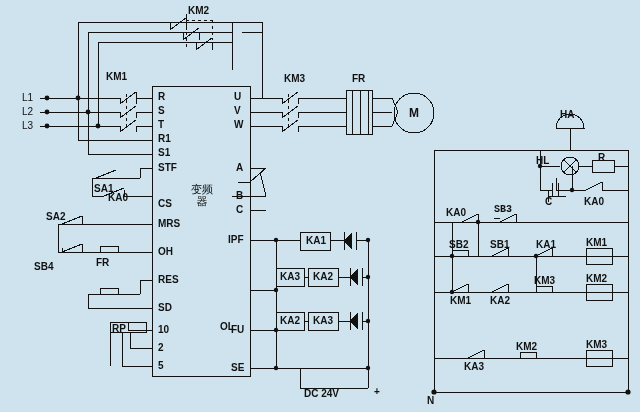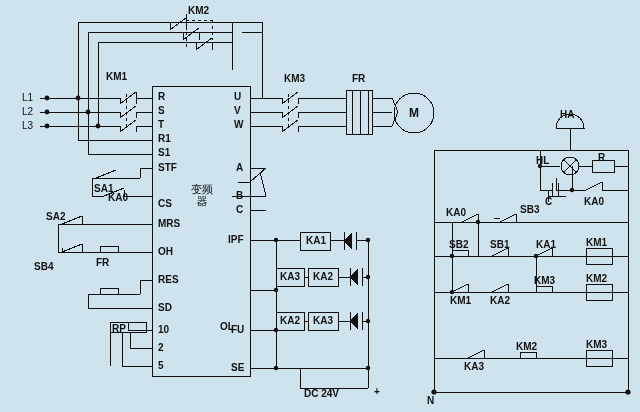--- a/index.html
+++ b/index.html
@@ -406,21 +406,21 @@
 <div class="lbl b" style="left:304px;top:389px;">DC 24V</div>
 <div class="lbl b" style="left:374px;top:387px;">+</div>
 
 <div class="lbl b" style="left:560px;top:110px;">HA</div>
 <div class="lbl b" style="left:536px;top:156px;">HL</div>
 <div class="lbl b" style="left:598px;top:153px;">R</div>
 <div class="lbl b" style="left:545px;top:197px;">C</div>
 <div class="lbl b" style="left:584px;top:197px;">KA0</div>
 
 <div class="lbl b" style="left:446px;top:208px;">KA0</div>
-<div class="lbl b" style="left:520px;top:205px;">SB3</div>
+<div class="lbl b" style="left:494px;top:205px;font-family:Liberation Mono, monospace;">SB3</div>
 <div class="lbl b" style="left:449px;top:240px;">SB2</div>
 <div class="lbl b" style="left:490px;top:240px;">SB1</div>
 <div class="lbl b" style="left:536px;top:240px;">KA1</div>
 <div class="lbl b" style="left:586px;top:238px;">KM1</div>
 <div class="lbl b" style="left:450px;top:296px;">KM1</div>
 <div class="lbl b" style="left:490px;top:296px;">KA2</div>
 <div class="lbl b" style="left:534px;top:276px;">KM3</div>
 <div class="lbl b" style="left:586px;top:274px;">KM2</div>
 <div class="lbl b" style="left:464px;top:362px;">KA3</div>
 <div class="lbl b" style="left:516px;top:342px;">KM2</div>

